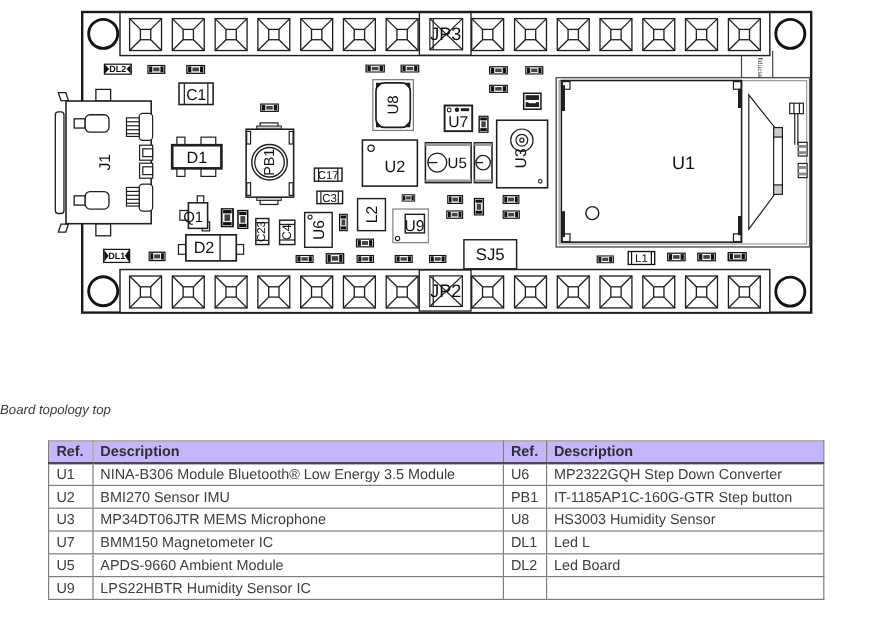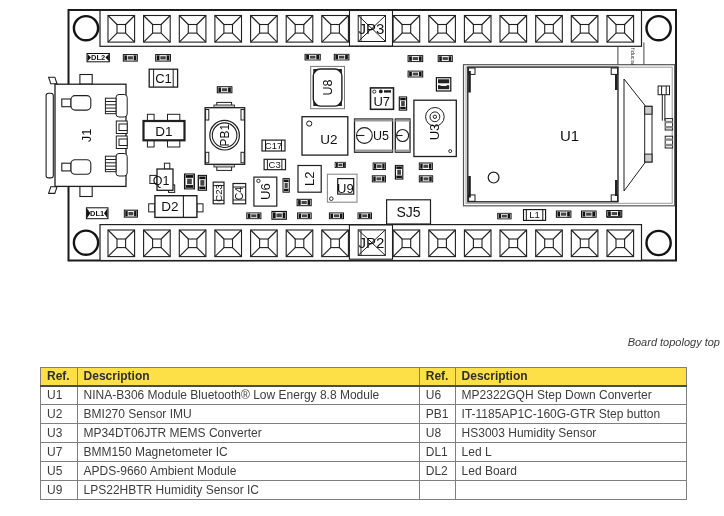--- a/index.html
+++ b/index.html
@@ -1,24 +1,24 @@
 <!DOCTYPE html>
 <html lang="en"><head>
 <meta charset="utf-8">
 <title>Board topology</title>
 <style>
 html,body{margin:0;padding:0;background:#ffffff;}
 body{width:724px;height:516px;position:relative;font-family:"Liberation Sans",sans-serif;overflow:hidden;}
 #board{position:absolute;left:0;top:0;}
-.caption{position:absolute;left:0;top:336px;width:720px;text-align:right;font-size:11px;font-style:italic;color:#3a3a3a;}
+.caption{position:absolute;left:0;top:336px;width:720px;text-align:left;font-size:11px;font-style:italic;color:#3a3a3a;}
 table.comp{position:absolute;left:40px;top:367px;border-collapse:collapse;table-layout:fixed;width:646px;font-size:12px;color:#3d3d3d;}
 table.comp td,table.comp th{border:1px solid #7f7f7f;padding:0 0 0 6px;text-align:left;font-weight:normal;overflow:hidden;white-space:nowrap;}
 table.comp tr{height:19px;}
 table.comp tr.hdr{height:18px;}
-table.comp tr.hdr th{background:#fde047;font-weight:bold;color:#2f2f2f;border-bottom:2px solid #4a4a4a;}
+table.comp tr.hdr th{background:#c4b5fd;font-weight:bold;color:#2f2f2f;border-bottom:2px solid #4a4a4a;}
 </style>
 </head>
 <body>
 
 <svg id="board" width="724" height="336" viewBox="0 0 724 336" xmlns="http://www.w3.org/2000/svg">
 <defs>
 <g id="pad" stroke="#1f1f1f" stroke-width="1.1" fill="none">
   <rect x="0" y="0" width="26.6" height="26.6"></rect>
   <rect x="9" y="9" width="8.6" height="8.6"></rect>
   <line x1="0" y1="0" x2="9" y2="9"></line>
@@ -408,33 +408,33 @@
     </colgroup>
 <tbody>
       <tr class="hdr">
         <th>Ref.</th>
         <th>Description</th>
         <th>Ref.</th>
         <th>Description</th>
       </tr>
 <tr>
         <td>U1</td>
-        <td>NINA-B306 Module Bluetooth® Low Energy 8.8 Module</td>
+        <td>NINA-B306 Module Bluetooth® Low Energy 3.5 Module</td>
         <td>U6</td>
         <td>MP2322GQH Step Down Converter</td>
       </tr>
 <tr>
         <td>U2</td>
         <td>BMI270 Sensor IMU</td>
         <td>PB1</td>
         <td>IT-1185AP1C-160G-GTR Step button</td>
       </tr>
 <tr>
         <td>U3</td>
-        <td>MP34DT06JTR MEMS Converter</td>
+        <td>MP34DT06JTR MEMS Microphone</td>
         <td>U8</td>
         <td>HS3003 Humidity Sensor</td>
       </tr>
 <tr>
         <td>U7</td>
         <td>BMM150 Magnetometer IC</td>
         <td>DL1</td>
         <td>Led L</td>
       </tr>
 <tr>

